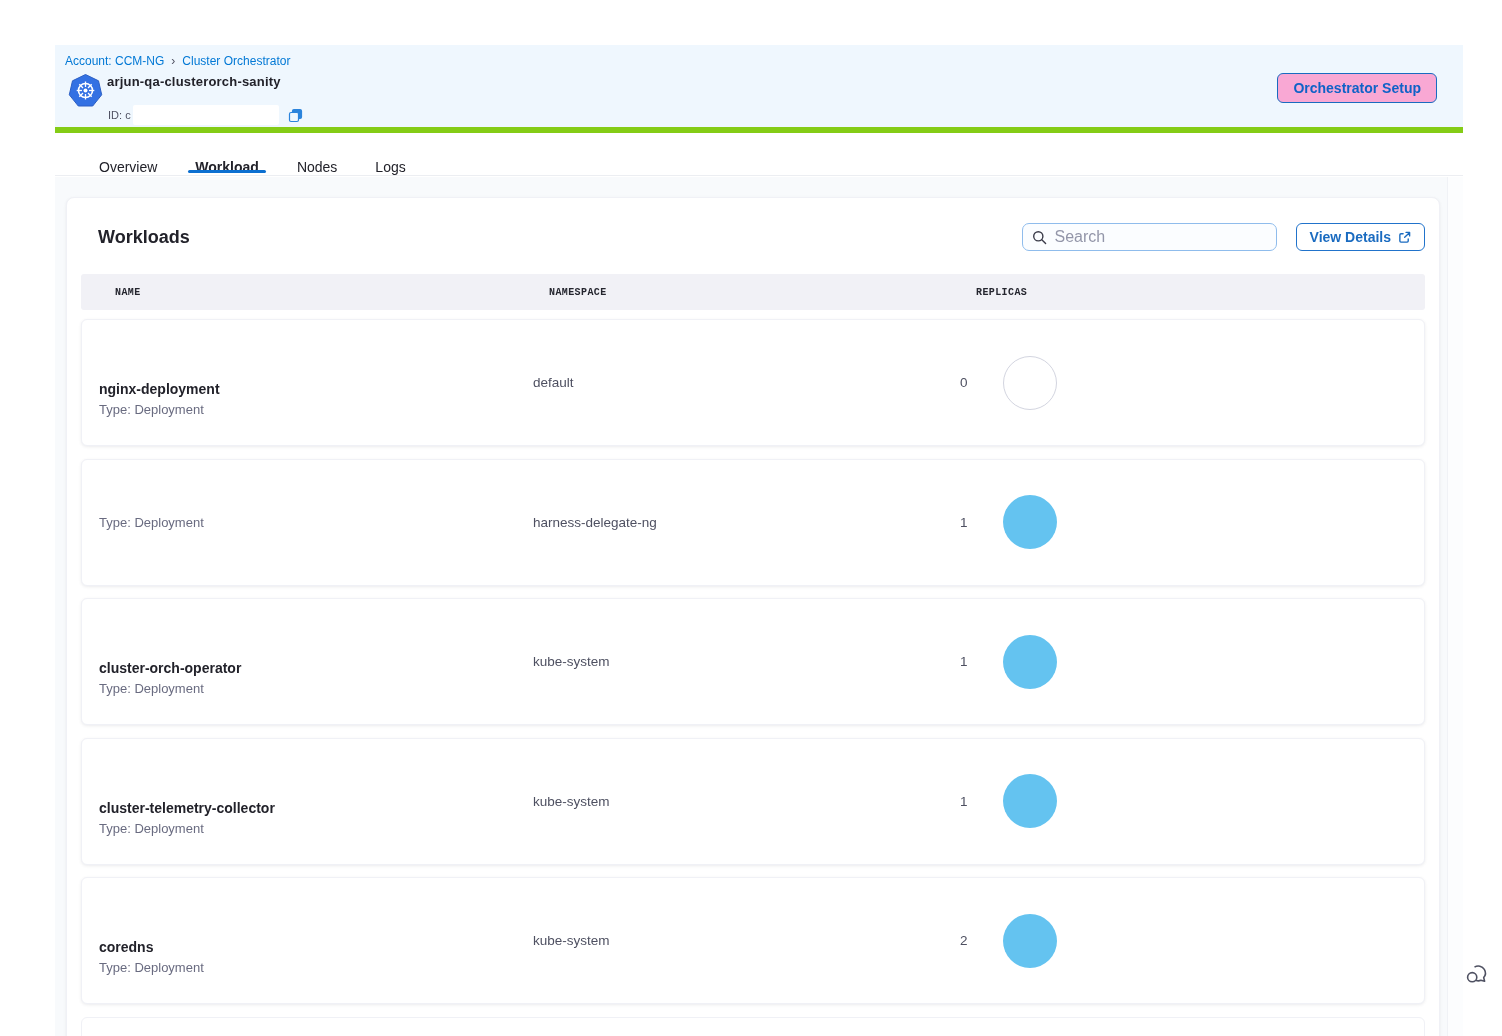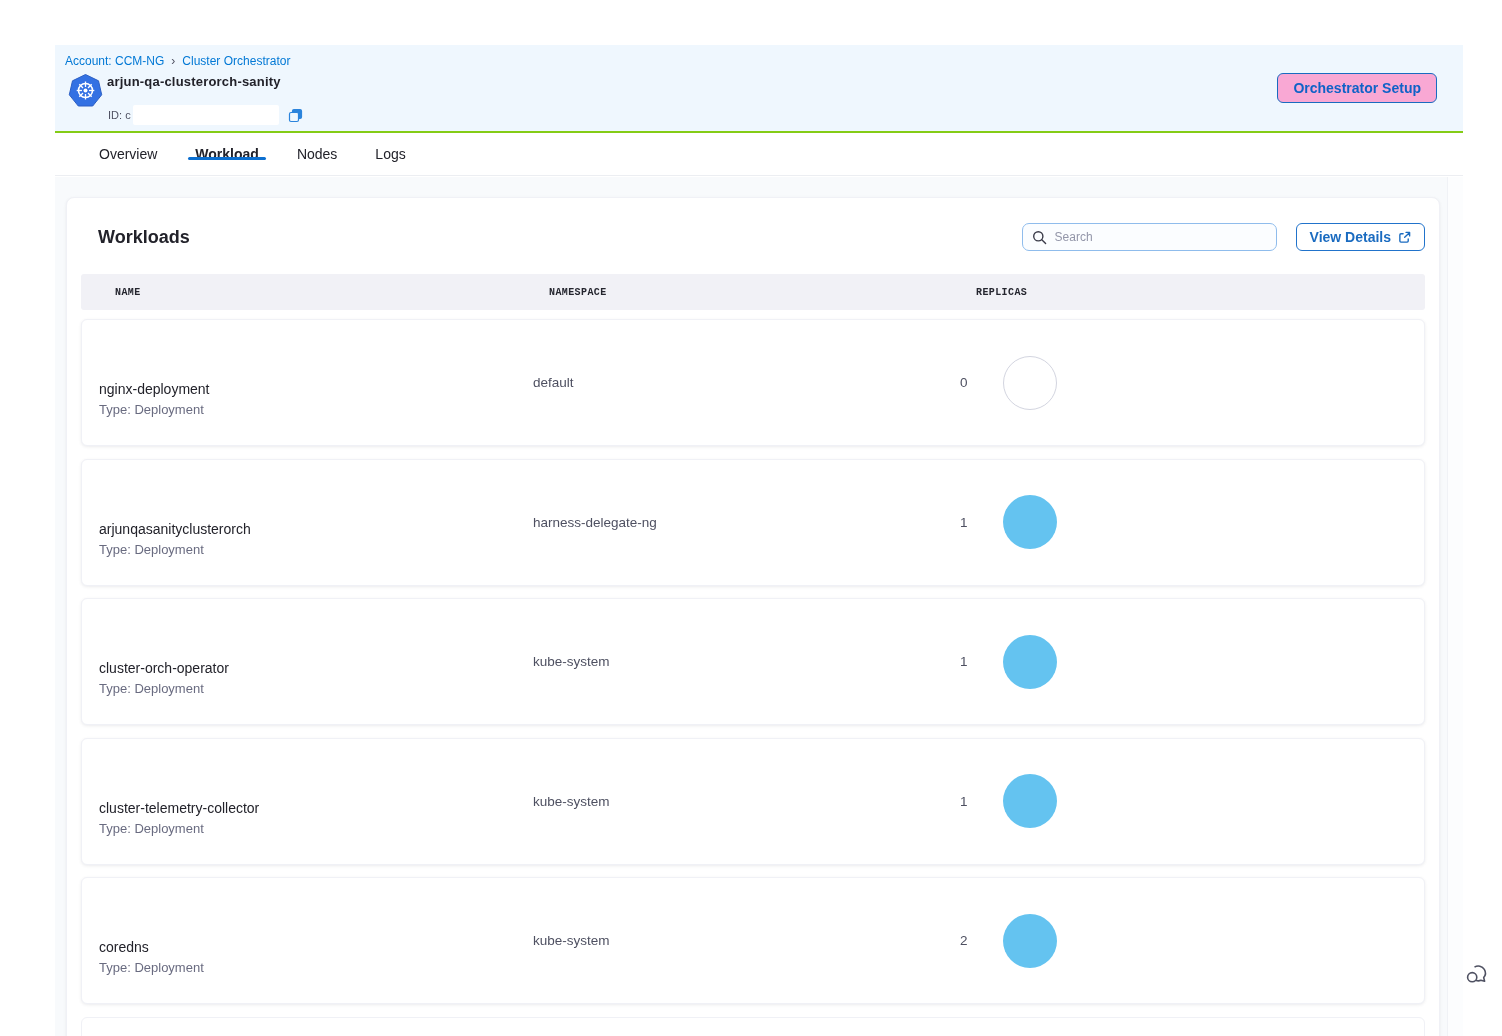--- a/index.html
+++ b/index.html
@@ -3,40 +3,40 @@
 <meta charset="utf-8">
 <style>
   * { margin:0; padding:0; box-sizing:border-box; }
   html,body { width:1502px; height:1036px; background:#ffffff;
     font-family:"Liberation Sans", sans-serif; overflow:hidden; position:relative; }
 
   .app { position:absolute; left:55px; top:45px; width:1408px; height:991px; }
 
   
   .page-header { position:relative; height:88px; background:#EFF7FE;
-    border-bottom:2px solid #84cc16; }
+    border-bottom:6px solid #84cc16; }
   .breadcrumb { position:absolute; left:10px; top:9px; font-size:12px; color:#0278D5; }
   .breadcrumb .crumb { cursor:pointer; }
   .breadcrumb .sep { color:#4F5162; margin:0 7px; font-size:12px; }
   .k8s-icon { position:absolute; left:12px; top:28px; width:37px; height:37px; }
   .page-title { position:absolute; left:52px; top:29px; font-size:13px; font-weight:700;
     color:#22222A; letter-spacing:.2px; }
   .id-row { position:absolute; left:53px; top:57px; height:26px; display:flex; align-items:center; }
   .id-label { font-size:11px; color:#4F5162; }
   .id-redacted { display:inline-block; width:146px; height:20px; background:#ffffff;
     border-radius:2px; margin-left:2px; }
   .copy-icon { margin-left:9px; width:15px; height:15px; cursor:pointer; }
   .setup-btn { position:absolute; right:26px; top:28px; height:30px; padding:0 15px;
     background:#f9a8d4; border:1.4px solid #1A6BC0; border-radius:6px;
     color:#0F62C7; font-size:14px; font-weight:700; display:inline-flex;
     align-items:center; cursor:pointer; font-family:inherit; }
 
   
   .tabbar { height:43px; background:#ffffff; border-bottom:1px solid #ECEEF2;
-    display:flex; align-items:center; padding-left:40px; }
+    display:flex; align-items:flex-end; padding-left:40px; }
   .tab { position:relative; display:flex; align-items:center; font-size:14px;
     color:#22222A; padding:0 4px; margin-right:30px; cursor:pointer; }
   .tab.active { font-weight:700; }
   .tab.active::after { content:""; position:absolute; left:-3px; right:-3px; bottom:2px;
     height:3px; border-radius:2px; background:#0C6FD0; }
 
   
   .content { position:absolute; left:0; top:132px; width:1408px; height:859px;
     background:#F8FAFC; overflow:hidden; }
   .scroll-strip { position:absolute; right:0; top:0; width:16px; height:100%;
@@ -46,39 +46,39 @@
     background:#ffffff; border:1px solid #F0F1F6; border-radius:8px;
     box-shadow:0 1px 3px rgba(96,97,112,.10); padding:25px 14px 0 14px; overflow:hidden; }
 
   .card-header { display:flex; align-items:center; justify-content:space-between;
     height:28px; margin-bottom:23px; }
   .card-title { font-size:18px; font-weight:700; color:#22222A; margin-left:17px; }
   .card-actions { display:flex; align-items:center; gap:19px; }
   .search-box { width:255px; height:28px; background:#FBFDFF; border:1.2px solid #8FBCEC;
     border-radius:7px; display:flex; align-items:center; padding:0 9px; gap:8px; }
   .search-box input { border:none; outline:none; background:transparent; flex:1;
-    font-size:12px; color:#4d7c0f; font-family:inherit; }
+    font-size:16px; color:#4d7c0f; font-family:inherit; }
   .search-box input::placeholder { color:#9396A9; }
   .details-btn { height:28px; padding:0 13px; background:#ffffff; border:1.4px solid #2173CB;
     border-radius:6px; color:#1A6BC0; font-size:14px; font-weight:700;
     display:inline-flex; align-items:center; gap:7px; cursor:pointer; font-family:inherit;justify-content:space-between; }
 
   .table-header { height:36px; background:#F1F1F6; border-radius:3px;
     display:grid; grid-template-columns:434px 427px 1fr; align-items:center;
     padding-left:34px;font-family:Liberation Mono, monospace; }
   .th { font-size:10px; font-weight:700; color:#24252E; letter-spacing:.4px; }
 
   .rows { margin-top:9px; }
   .row { height:127px; margin-bottom:12.5px; background:#ffffff;
     border:1px solid #F0F1F6; border-radius:6px;
     box-shadow:0 1px 3px rgba(96,97,112,.12);
     display:grid; grid-template-columns:434px 427px 1fr; align-items:center;
     padding-left:17px; cursor:pointer; }
   .row.partial { height:60px; box-shadow:none; }
-  .wl-name { font-size:14px; font-weight:400; color:#22222A; margin-bottom:5px;margin-top:33px; }
+  .wl-name { font-size:14px; font-weight:700; color:#22222A; margin-bottom:5px;margin-top:33px; }
   .wl-type { font-size:13px; color:#696B80; }
   .wl-ns { font-size:13.5px; color:#4E5061; }
   .replicas-cell { display:flex; align-items:center; }
   .replica-count { font-size:13.5px; color:#4E5061; min-width:10px; }
   .replica-circle { width:54px; height:54px; border-radius:50%; margin-left:33px; }
   .replica-circle.filled { background:#64C3F0; }
   .replica-circle.empty { background:#ffffff; border:1.5px solid #D3D5E0; }
 
   .chat-fab { position:absolute; left:1464px; top:961px; width:26px; height:26px; cursor:pointer; }
 </style>
@@ -168,21 +168,20 @@
           </div>
           <div class="wl-ns">default</div>
           <div class="replicas-cell">
             <span class="replica-count">0</span>
             <span class="replica-circle empty"></span>
           </div>
         </div>
 
         <div class="row">
           <div>
-            <div class="wl-name">arjunqasanityclusterorch</div>
             <div class="wl-type">Type: Deployment</div>
           </div>
           <div class="wl-ns">harness-delegate-ng</div>
           <div class="replicas-cell">
             <span class="replica-count">1</span>
             <span class="replica-circle filled"></span>
           </div>
         </div>
 
         <div class="row">

